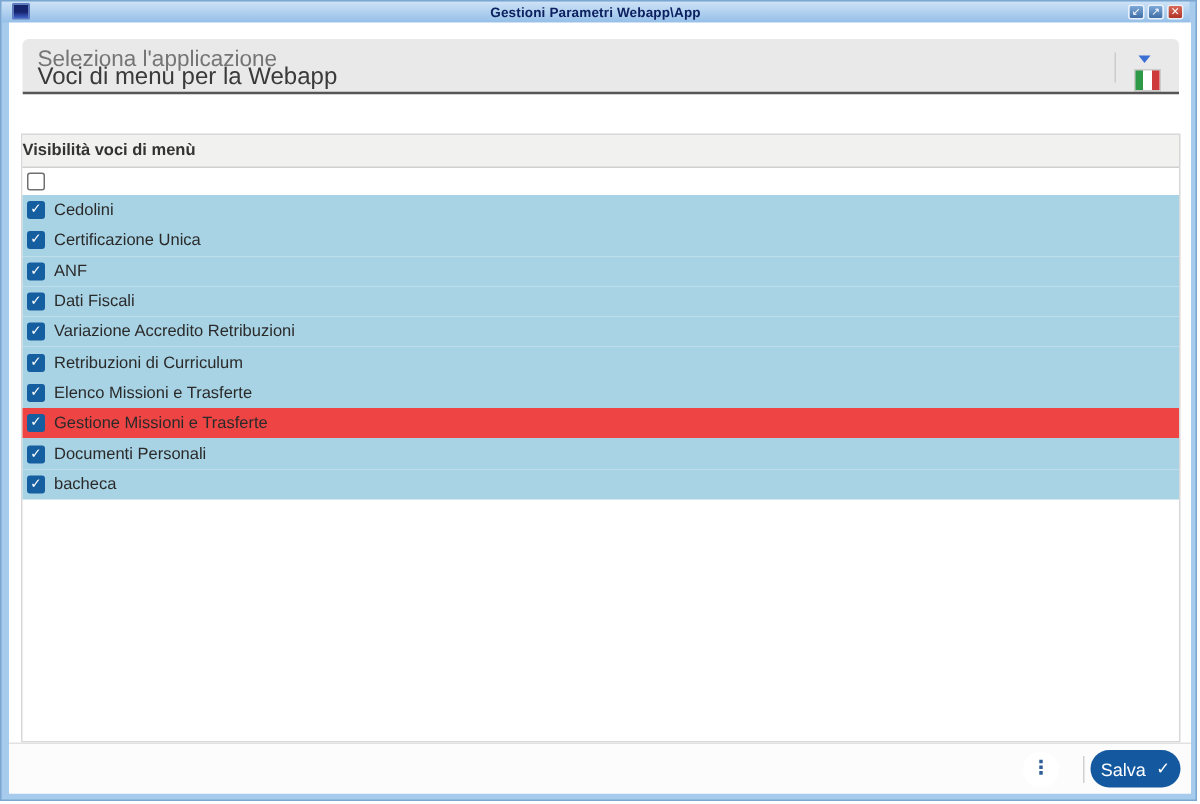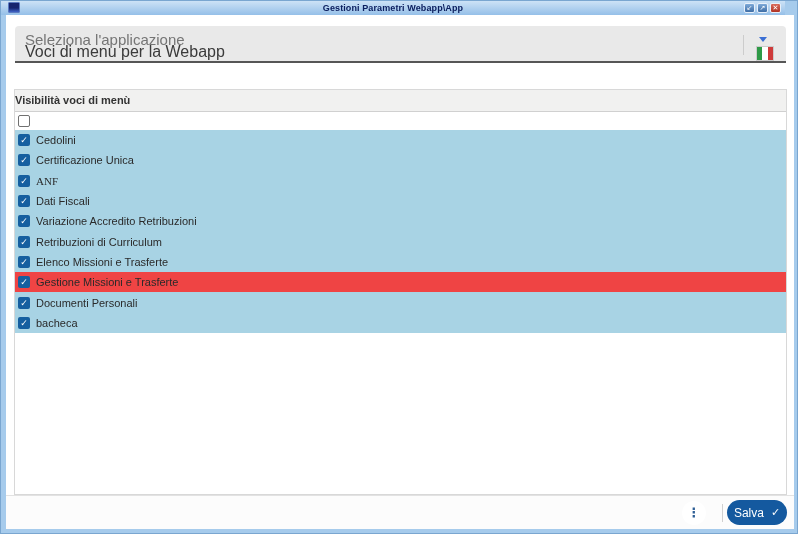--- a/index.html
+++ b/index.html
@@ -3,21 +3,21 @@
 <meta charset="utf-8">
 <style>
   * { margin:0; padding:0; box-sizing:border-box; }
   html,body { width:800px; height:536px; font-family:"Liberation Sans", sans-serif; }
   .window {
     position:relative; width:798px; height:534px;
     background:#a6cbec; border:1px solid #7aa6d0; overflow:hidden;
   }
   
   .titlebar {
-    position:absolute; top:0; left:0; right:12px; height:14px;
+    position:absolute; top:0; left:0; right:4px; height:14px;
     background:linear-gradient(#cde2f6, #95bfe8);
     display:flex; align-items:center;
   }
   .app-icon {
     position:absolute; left:7px; top:1px; width:12px; height:11px;
     background:linear-gradient(#16246e 55%, #3f63c8);
     border:1px solid #5a79c0; border-radius:1px;
   }
   .title {
     width:100%; text-align:center; font-size:9px; font-weight:bold;
@@ -133,21 +133,21 @@
       </div>
       <div id="rows">
           <div class="item-row" style="background: rgb(168, 211, 228);">
             <span class="checkbox checked" style="background: rgb(21, 95, 160);"></span>
             <span class="item-label">Cedolini</span>
           </div>
           <div class="item-row" style="background: rgb(168, 211, 228);">
             <span class="checkbox checked" style="background: rgb(21, 95, 160);"></span>
             <span class="item-label">Certificazione Unica</span>
           </div>
-          <div class="item-row" style="background: rgb(168, 211, 228); font-family: Liberation Serif, serif;">
+          <div class="item-row" style="background: rgb(168, 211, 228);">
             <span class="checkbox checked" style="background: rgb(21, 95, 160);"></span>
             <span class="item-label">ANF</span>
           </div>
           <div class="item-row" style="background: rgb(168, 211, 228);">
             <span class="checkbox checked" style="background: rgb(21, 95, 160);"></span>
             <span class="item-label">Dati Fiscali</span>
           </div>
           <div class="item-row" style="background: rgb(168, 211, 228);">
             <span class="checkbox checked" style="background: rgb(21, 95, 160);"></span>
             <span class="item-label">Variazione Accredito Retribuzioni</span>

